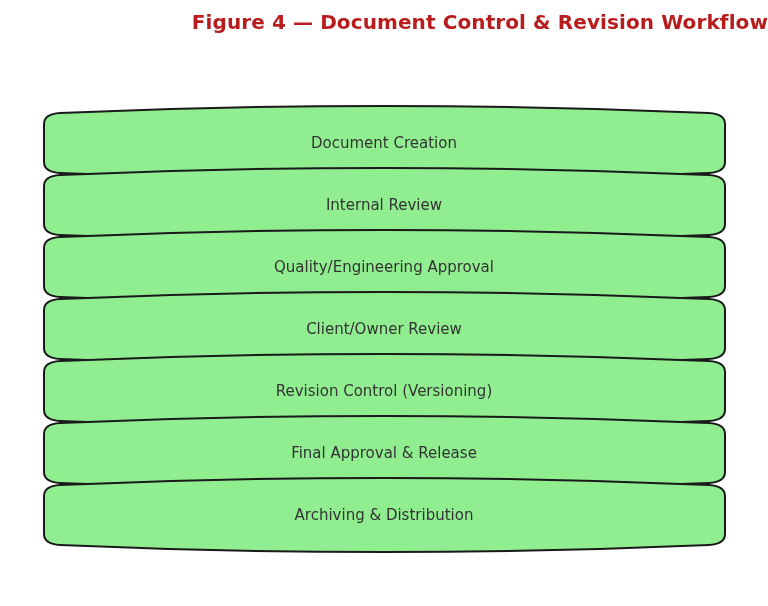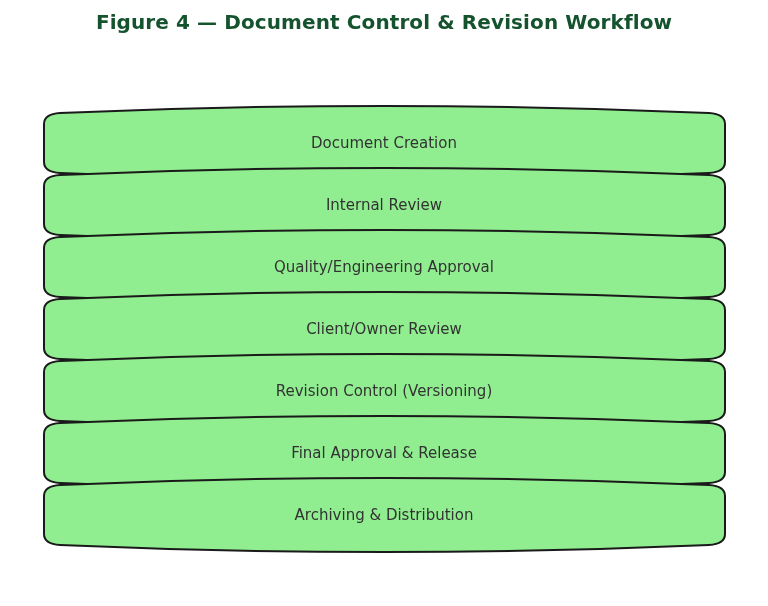--- a/index.html
+++ b/index.html
@@ -19,24 +19,24 @@
     position: relative;
     width: 768px;
     height: 606px;
     background: #ffffff;
   }
   #figure-title {
     position: absolute;
     top: 8px;
     left: 0;
     width: 768px;
-    text-align: center;
+    text-align: right;
     font-size: 20px;
     font-weight: bold;
-    color: #14532d;
+    color: #b91c1c;
     letter-spacing: 0.1px;
     line-height: 28px;
     white-space: nowrap;
   }
   #flow-svg {
     position: absolute;
     top: 0;
     left: 0;
     width: 768px;
     height: 606px;

